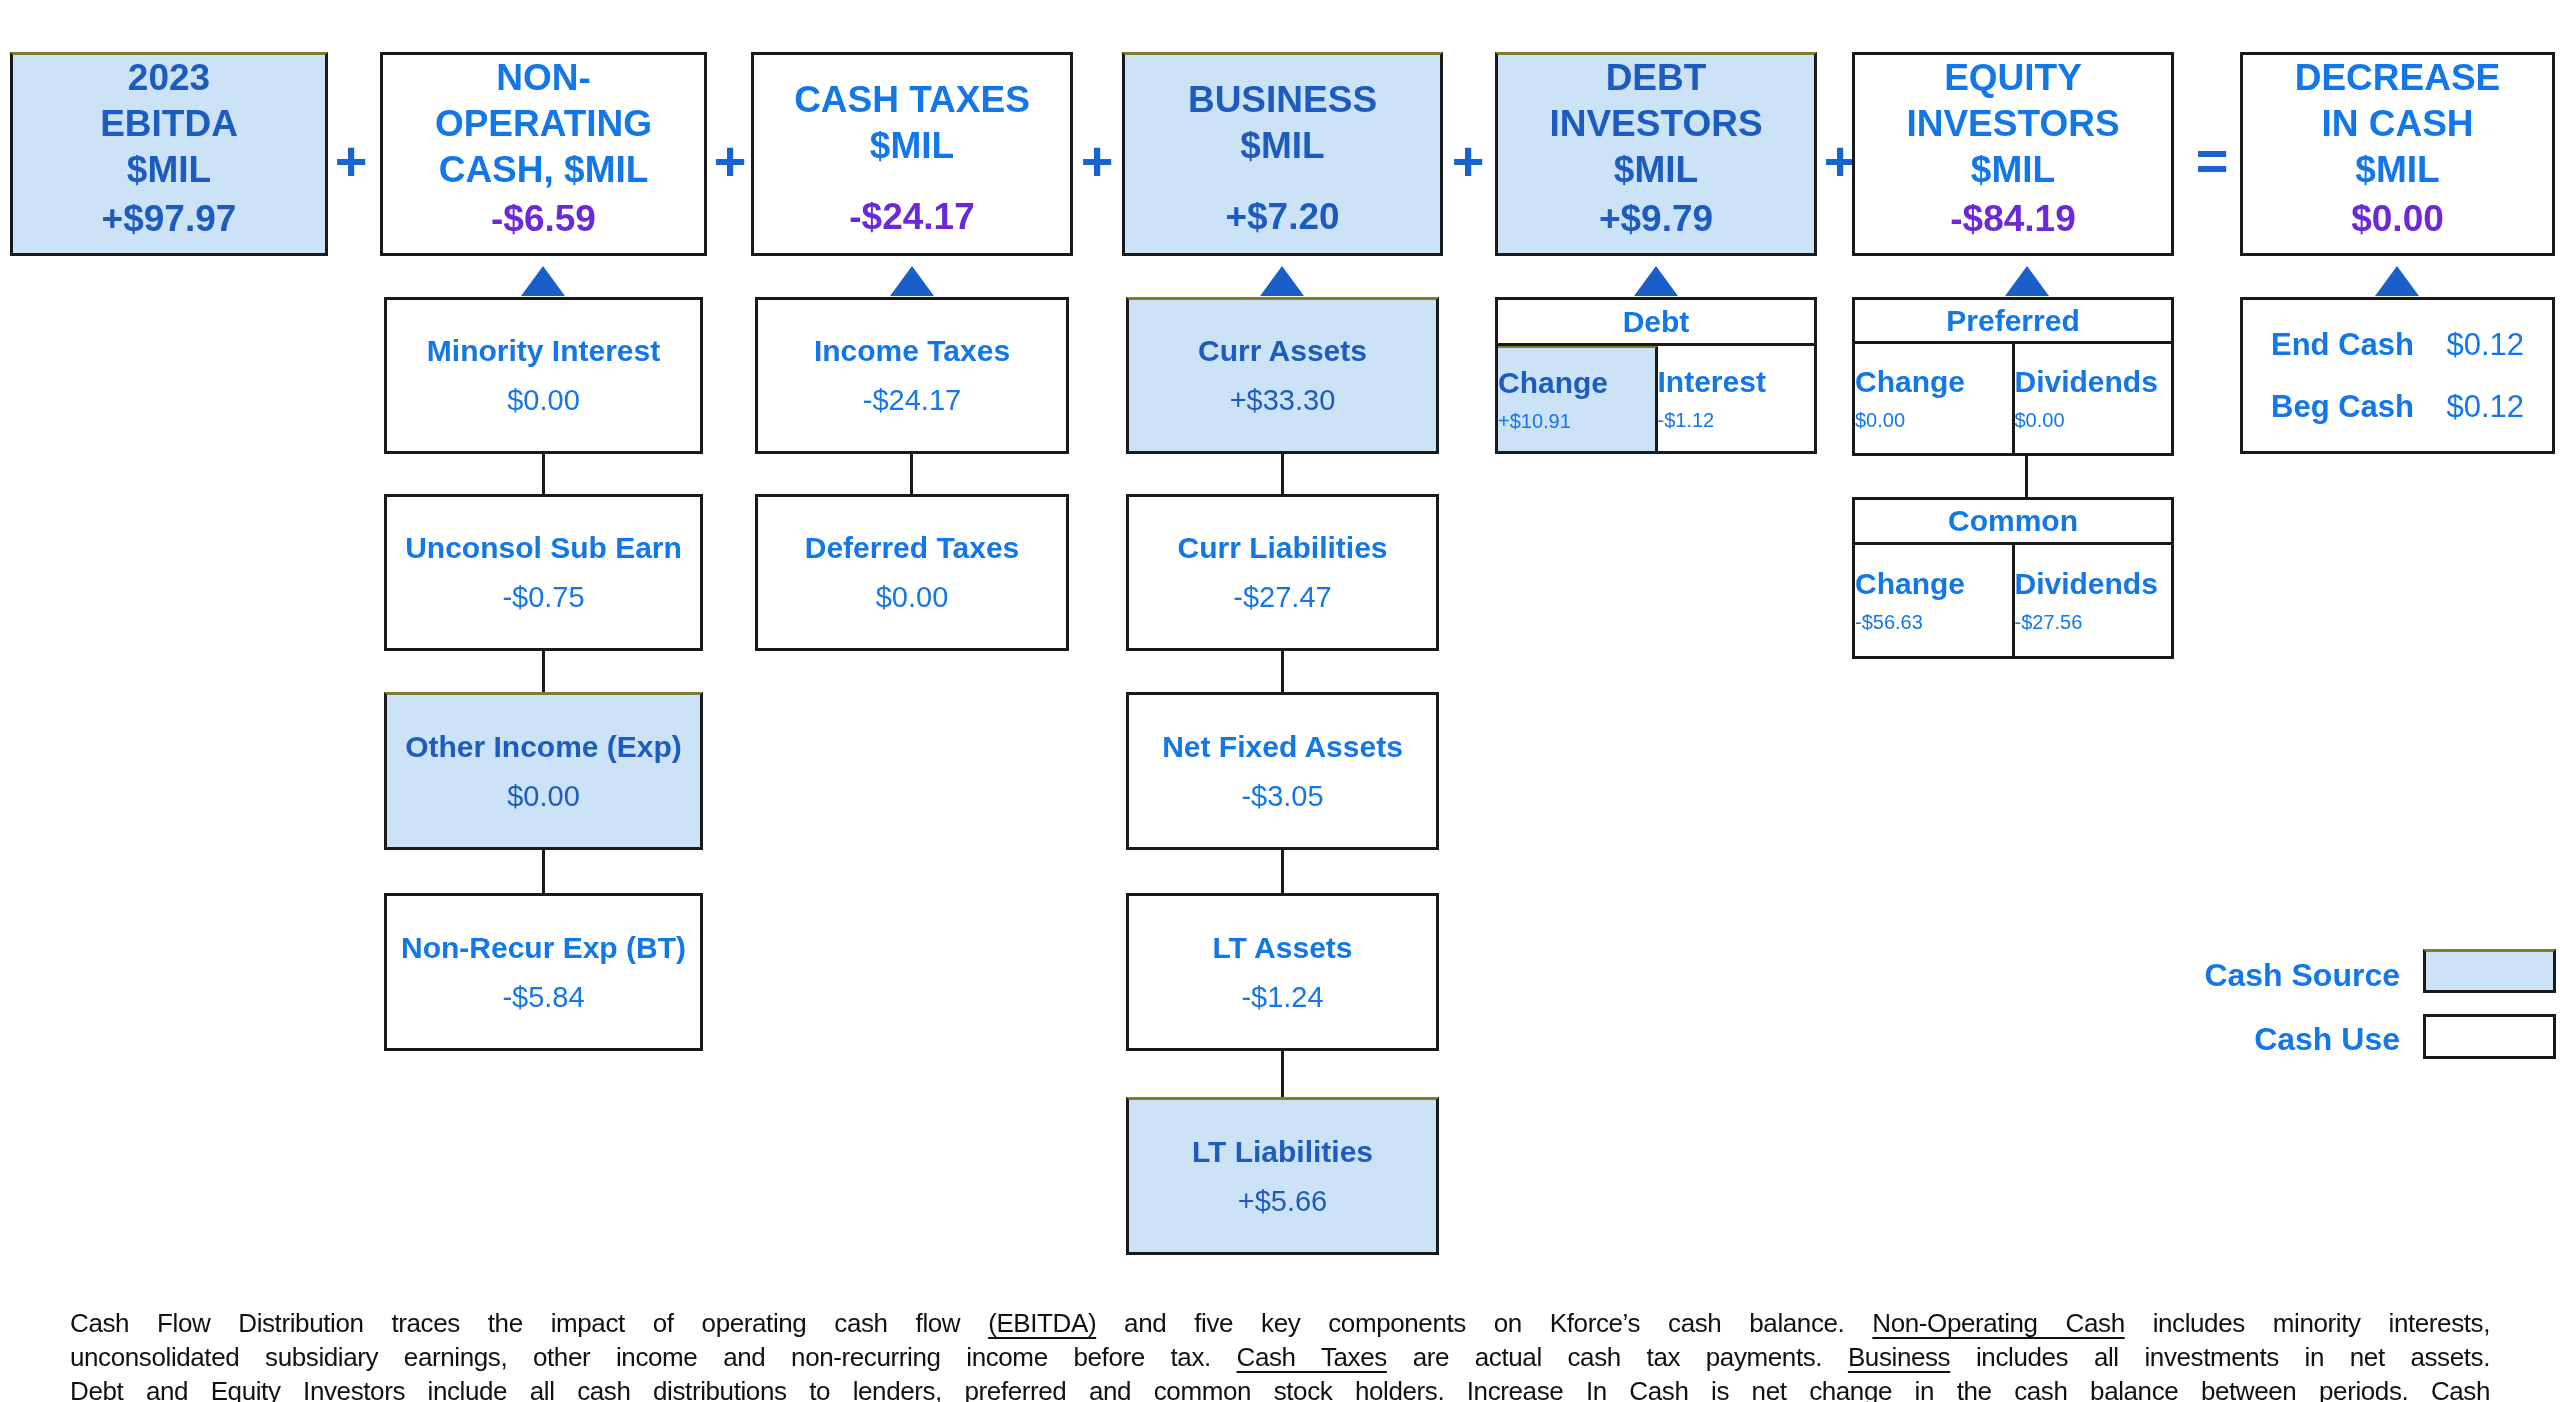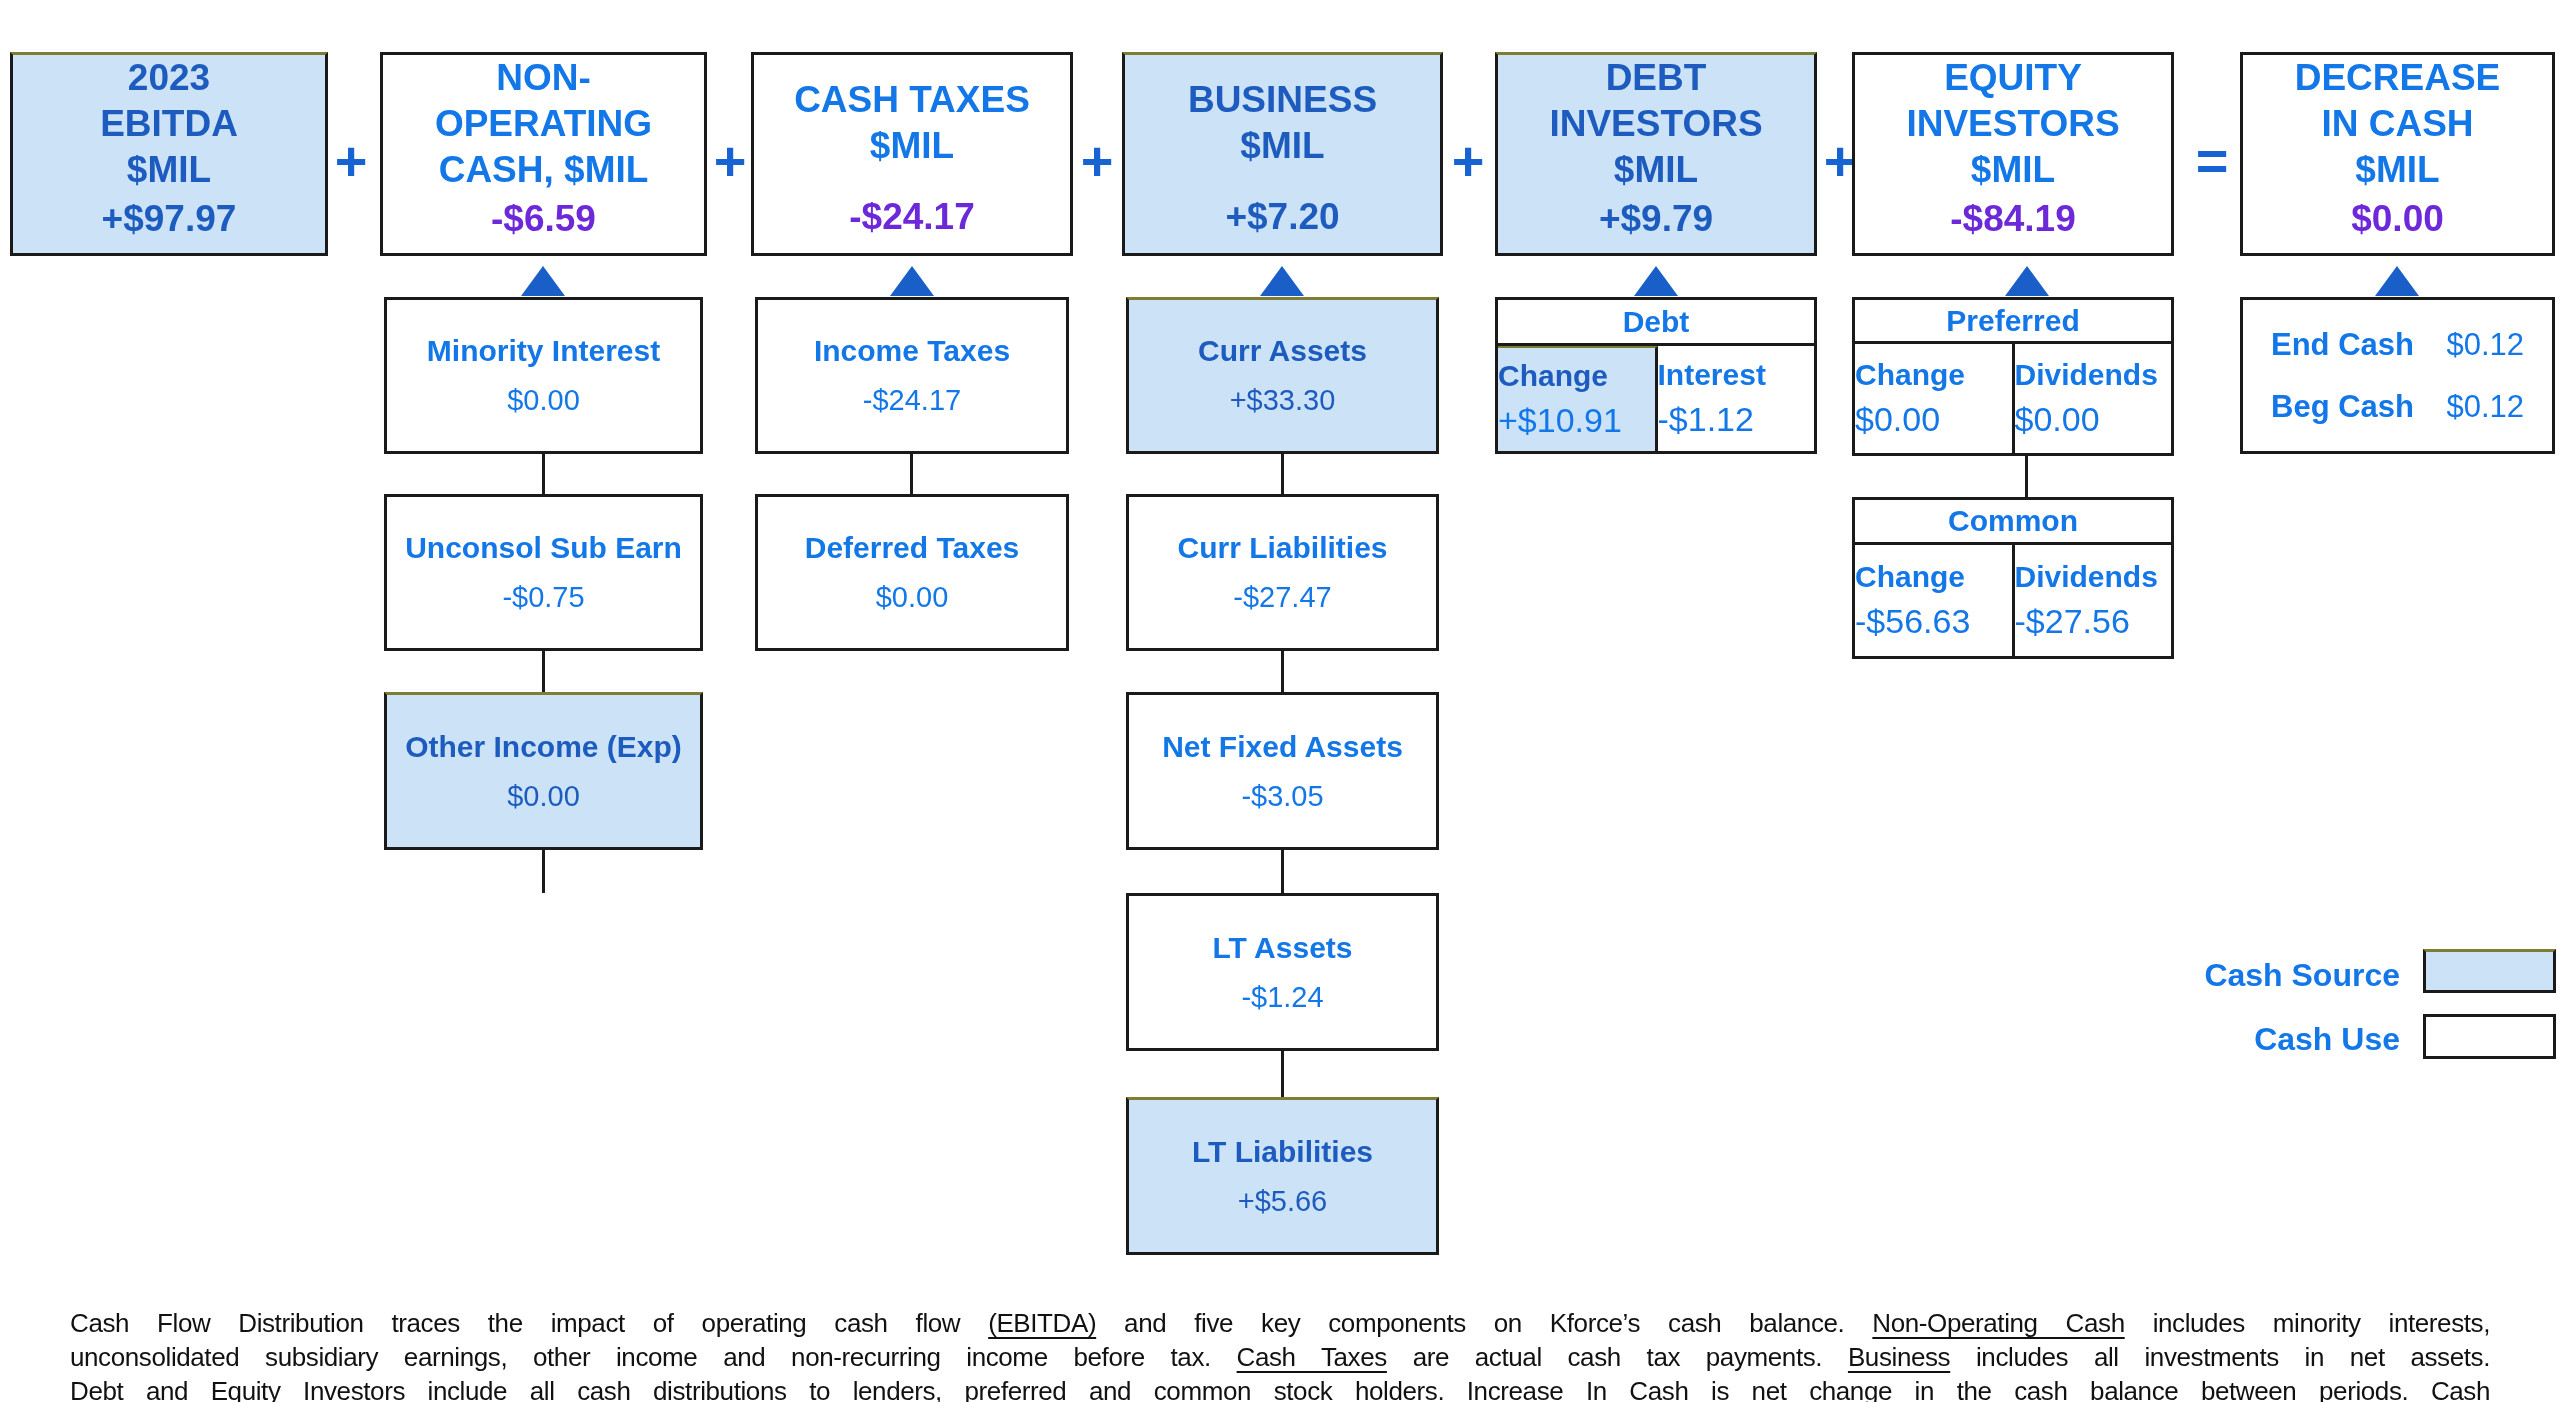--- a/index.html
+++ b/index.html
@@ -30,21 +30,21 @@
   .tbl{position:absolute;box-sizing:border-box;border:3px solid #1a1a1a;background:#fff;
        display:flex;flex-direction:column;}
   .tbl .title{box-sizing:border-box;border-bottom:3px solid #1a1a1a;text-align:center;
        font-size:30px;font-weight:bold;color:#1377e8;display:flex;align-items:center;justify-content:center;}
   .tbl .cells{flex:1;display:flex;}
   .tbl .cell{flex:1;box-sizing:border-box;display:flex;flex-direction:column;align-items:flex-start;
        justify-content:center;gap:12px;text-align:center;}
   .tbl .cell.first{border-right:3px solid #1a1a1a;}
   .tbl .cell.filled{background:#cce3f7;border-top:2px solid #7e7e32;}
   .tbl .hdr{font-size:30px;font-weight:bold;color:#1377e8;line-height:1.05;}
-  .tbl .cval{font-size:34px;color:#1377e8;line-height:1.05;}
+  .tbl .cval{font-size:20px;color:#1377e8;line-height:1.05;}
   .cashrow{display:flex;width:100%;box-sizing:border-box;padding:0 28px;justify-content:space-between;}
   .cashrow .lbl{font-size:31px;font-weight:bold;color:#1377e8;line-height:40px;}
   .cashrow .val{font-size:31px;color:#1377e8;line-height:40px;}
   .legend-label{position:absolute;left:2040px;width:360px;text-align:right;font-size:32px;
        font-weight:bold;color:#1377e8;height:44px;line-height:44px;}
   .swatch{position:absolute;left:2423px;width:133px;box-sizing:border-box;border:3px solid #1a1a1a;}
   .swatch.filled{background:#cce3f7;border-top-color:#7e7e32;}
   .footnote{position:absolute;left:70px;width:2420px;color:#111;}
   .fline{font-size:26px;letter-spacing:-0.4px;line-height:34px;height:34px;
        text-align:justify;text-align-last:justify;}
@@ -145,20 +145,24 @@
     <div class="val">$0.00</div>
   </div>
   <div class="box sub s2 rB">
     <div class="lbl">Unconsol Sub Earn</div>
     <div class="val">-$0.75</div>
   </div>
   <div class="box sub filled s2 rC">
     <div class="lbl">Other Income (Exp)</div>
     <div class="val">$0.00</div>
   </div>
+  <div class="box sub s2 rD">
+    <div class="lbl">Non-Recur Exp (BT)</div>
+    <div class="val">-$5.84</div>
+  </div>
 
   <div class="box sub s3 rA">
     <div class="lbl">Income Taxes</div>
     <div class="val">-$24.17</div>
   </div>
   <div class="box sub s3 rB">
     <div class="lbl">Deferred Taxes</div>
     <div class="val">$0.00</div>
   </div>
 

